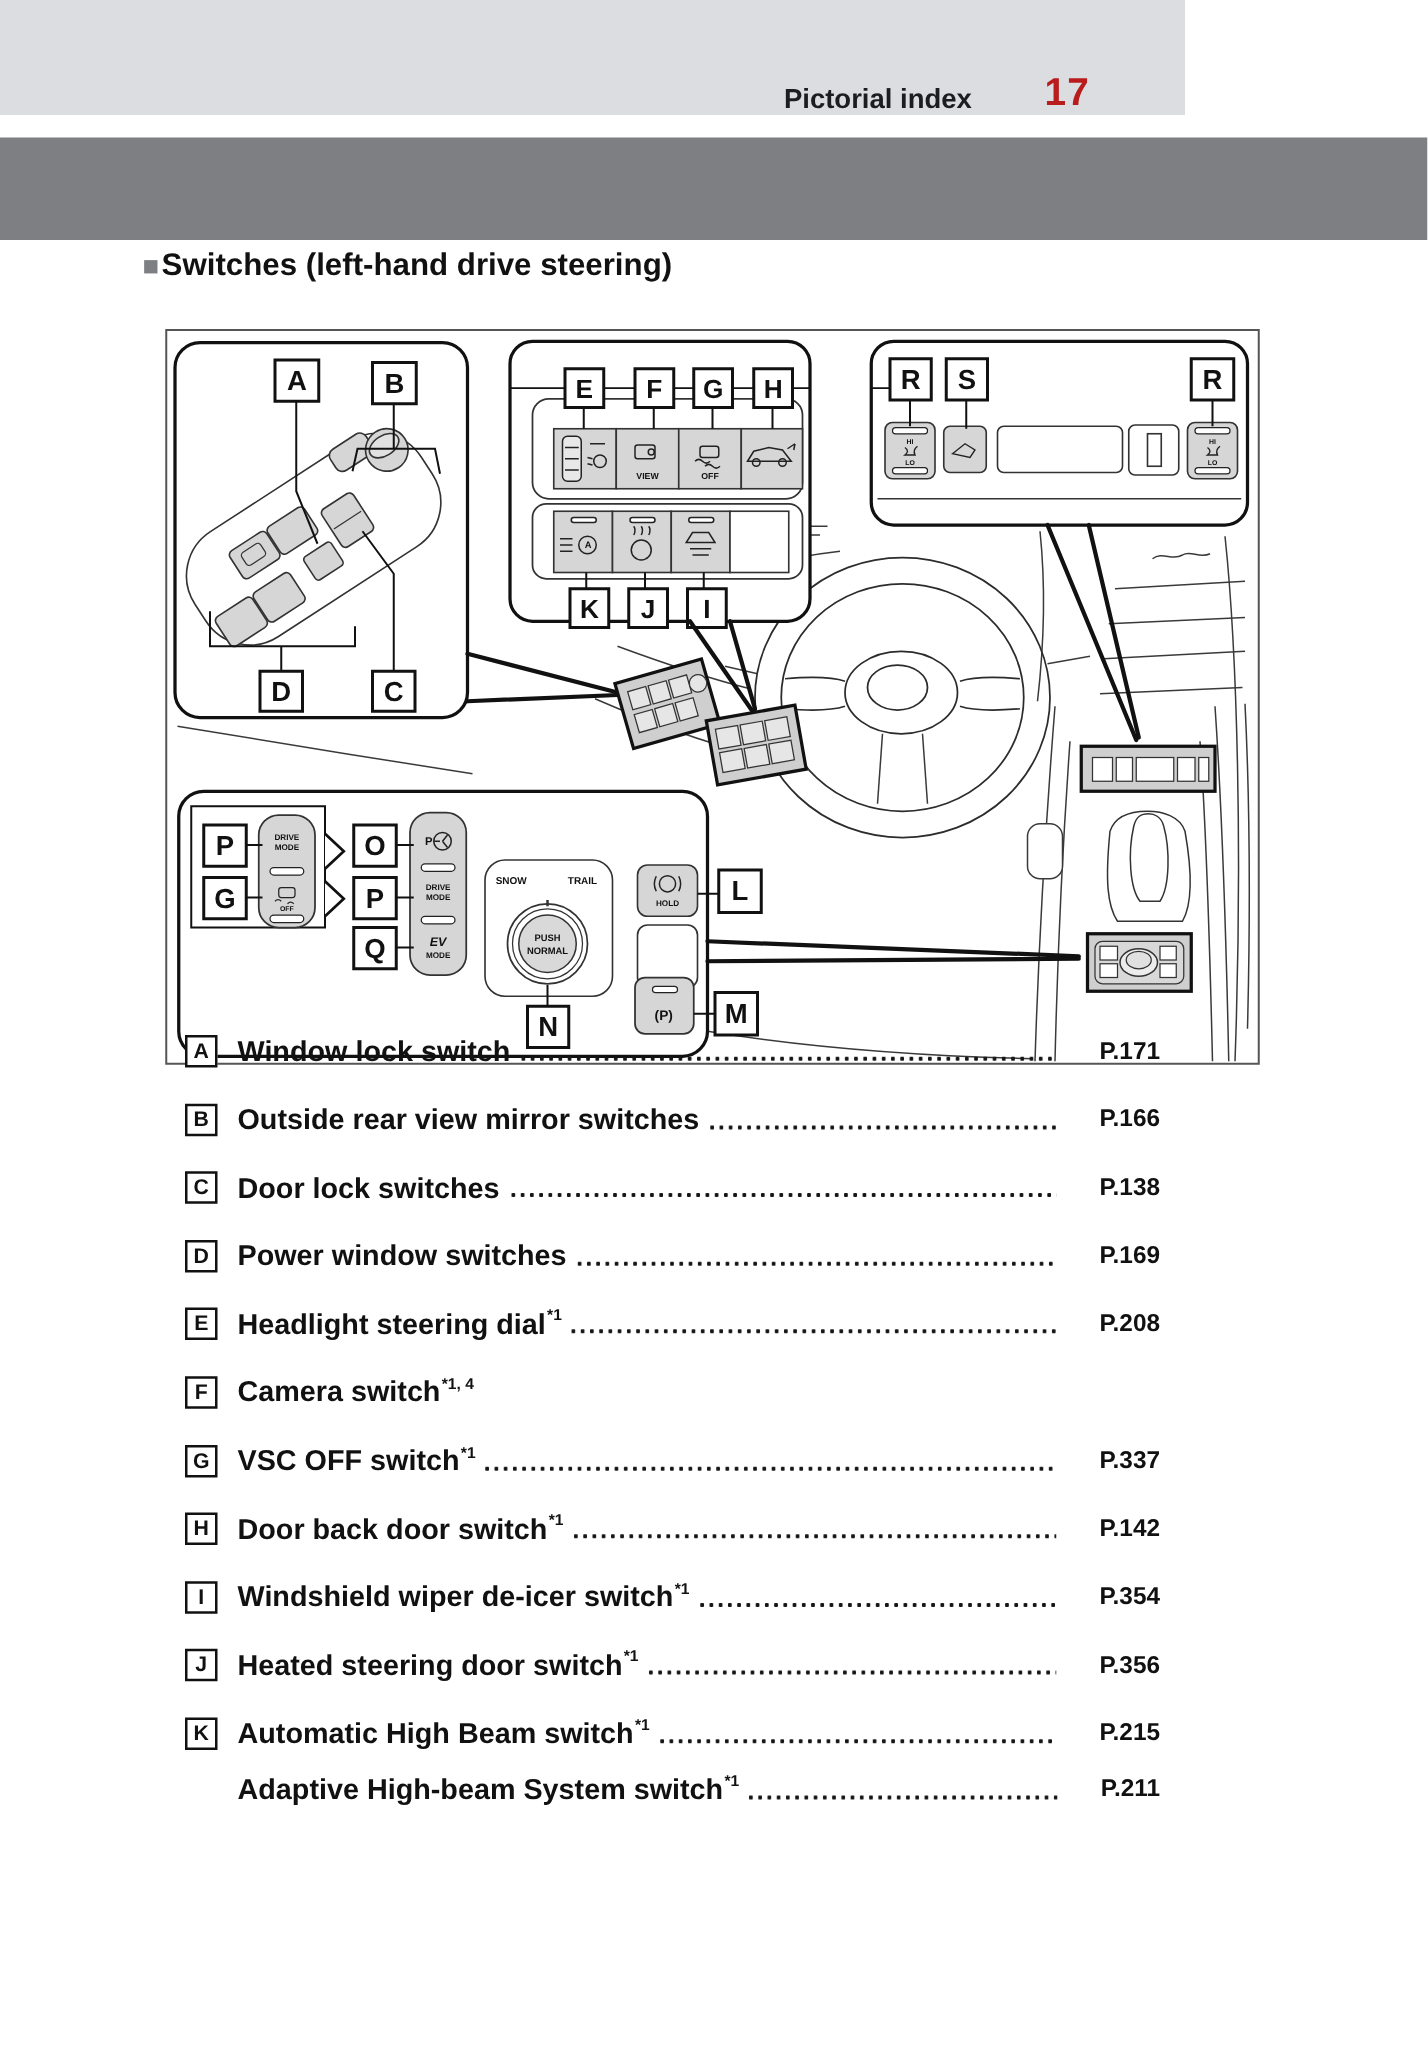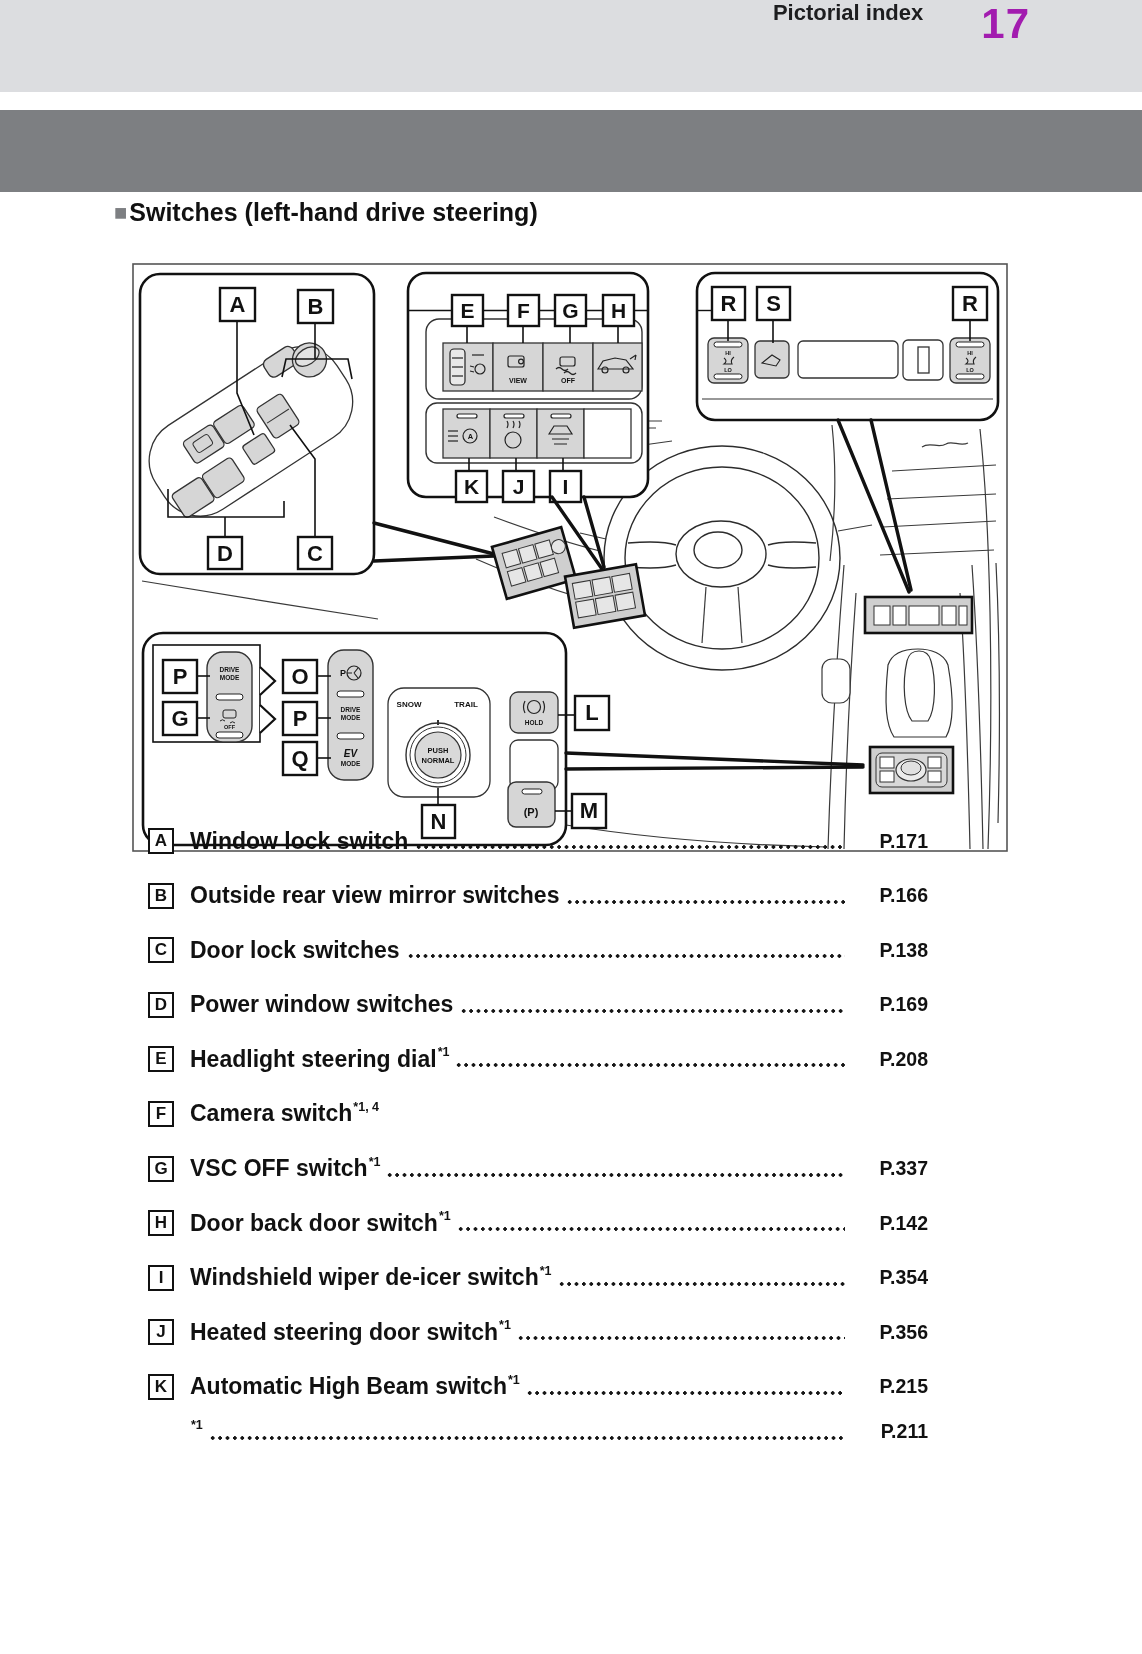--- a/index.html
+++ b/index.html
@@ -1,23 +1,23 @@
 <!DOCTYPE html>
 <html><head>
 <meta charset="utf-8">
 <style>
   html,body{margin:0;padding:0;}
   body{
     width:1142px;height:1654px;position:relative;background:#fff;
     font-family:"Liberation Sans", sans-serif;color:#111;overflow:hidden;
   }
-  .band-light{position:absolute;left:0;top:0;width:1142px;height:92px;background:#dcdde0;
-    display:flex;align-items:flex-start;justify-content:flex-end;}
+  .band-light{position:absolute;left:0;top:0;width:948px;height:92px;background:#dcdde0;
+    display:flex;align-items:flex-end;justify-content:flex-end;}
   .hdr-label{font-size:22px;font-weight:bold;color:#1d1d1f;margin-right:58px;}
-  .hdr-num{font-size:42px;font-weight:bold;color:#a21caf;margin-right:112px;letter-spacing:1px;}
+  .hdr-num{font-size:31px;font-weight:bold;color:#b91c1c;margin-right:76px;letter-spacing:1px;}
   .band-dark{position:absolute;left:0;top:110px;width:1142px;height:82px;background:#7d7f82;}
   .sec-title{position:absolute;left:114px;top:198px;font-size:25px;font-weight:bold;
     display:flex;align-items:center;white-space:nowrap;}
   .sec-bullet{color:#7d7f82;font-size:22px;margin-right:2px;}
   .figure-wrap{position:absolute;left:132px;top:263px;width:876px;height:589px;}
   svg{display:block;}
   svg text{font-family:"Liberation Sans", sans-serif;fill:#111;}
   .index-list{position:absolute;left:148px;top:828px;width:780px;}
   .index-row{display:flex;align-items:center;height:26px;margin-bottom:28.6px;}
   .index-row:last-child{margin-top:-9.6px;}
@@ -509,17 +509,18 @@
   <div class="index-row">
     <span class="letter-box">K</span>
     <span class="row-label">Automatic High Beam switch</span>
     <span class="row-sup">*1</span>
     <span class="leader"></span>
     <span class="row-page">P.215</span>
   </div>
 
   <div class="index-row">
     <span class="letter-box empty"></span>
+    <span class="row-label">Adaptive High-beam System switch</span>
     <span class="row-sup">*1</span>
     <span class="leader"></span>
     <span class="row-page">P.211</span>
   </div>
 </div>
 
 </body></html>

